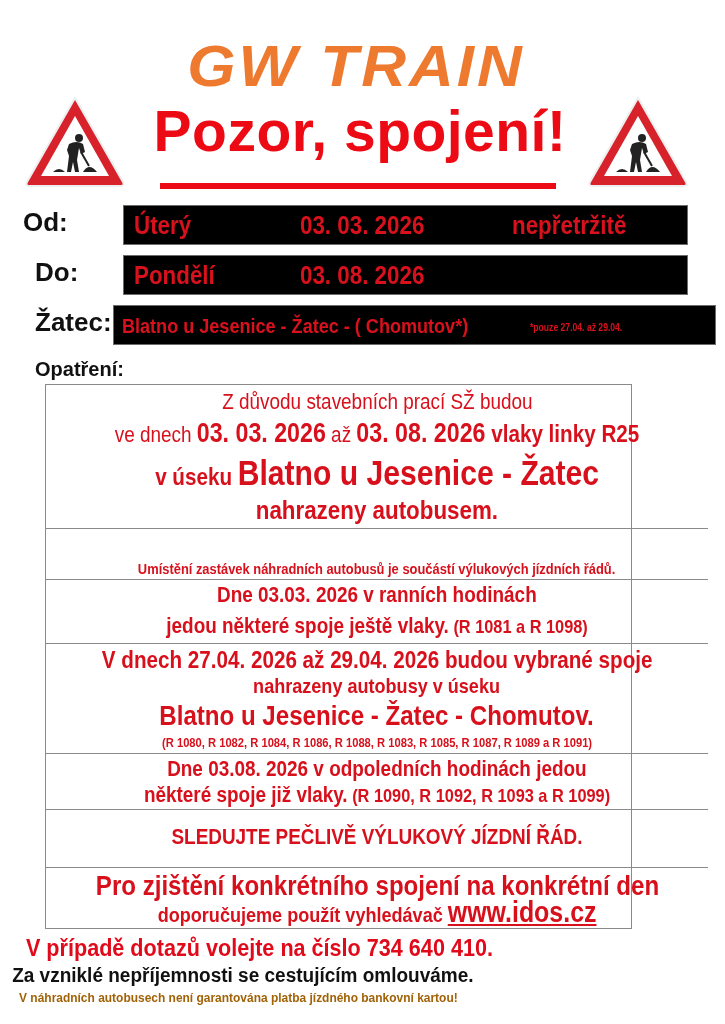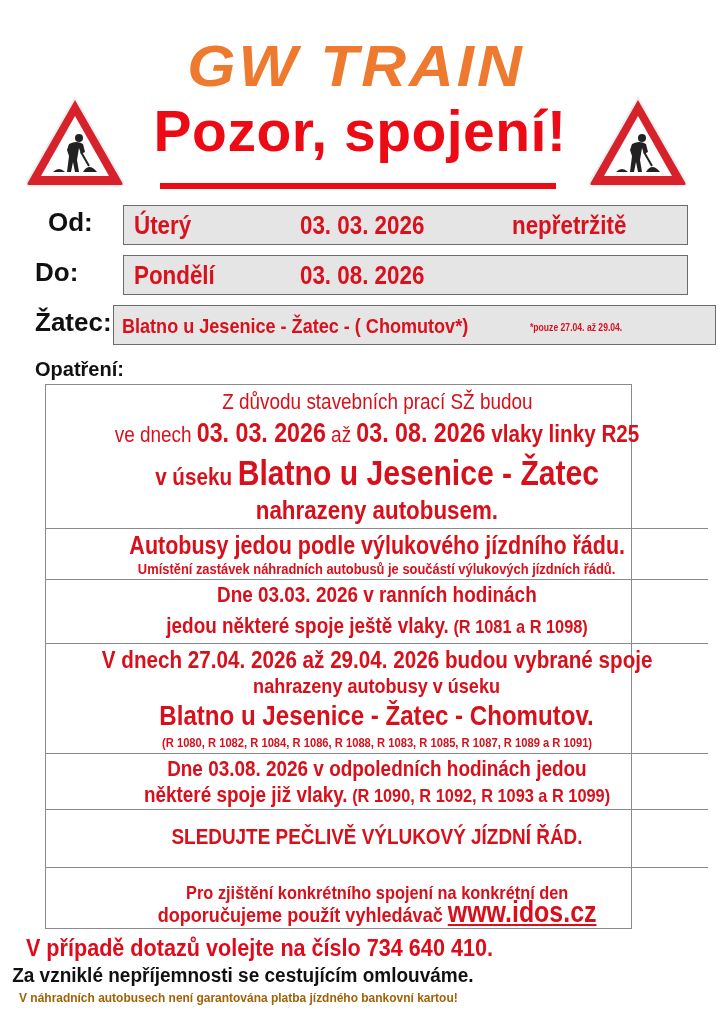--- a/index.html
+++ b/index.html
@@ -10,21 +10,21 @@
   .center-line { position:absolute; left:0; width:719px; white-space:nowrap; }
 
   
   .logo { left:160px; top:36px; width:392px; height:62px; }
   .title { left:150px; top:98px; width:420px; text-align:center; font-weight:bold; font-size:57px; color:#ec0a14; letter-spacing:0.5px; white-space:nowrap; }
   .title-rule { left:160px; top:183px; width:396px; height:6px; background:#ec0a14; }
   .sign { width:104px; height:96px; }
 
   
   .lbl { font-weight:bold; color:#111; font-size:26px; }
-  .box { border:1.5px solid #6c6c6c; background:#e5e5e5; }
+  .box { border:1.5px solid #6c6c6c; background:#000000; }
   .boxtext { font-weight:bold; color:#d9111d; font-size:26px; position:absolute; top:4px; white-space:nowrap; }
   .boxtext .narrow { transform:scaleX(0.86); transform-origin:left center; }
 
   
   .table { left:34px; top:384px; width:587px; height:545px; border:1.5px solid #8a8a8a;margin-left:11px; }
   .row { position:absolute; left:0; width:662px; border-bottom:1.5px solid #8a8a8a; overflow:hidden; }
   .row:last-child { border-bottom:none; }
   .tl { position:absolute; left:0; width:662px; text-align:center; white-space:nowrap; color:#d8101c; }
   .tl .narrow { transform:scaleX(0.86); }
   .b { font-weight:bold; }
@@ -52,21 +52,21 @@
 <svg class="abs sign" style="left:586px;top:94px;" viewBox="0 0 104 96">
   <path d="M52 4 L100 88 Q102 92 97 92 L7 92 Q2 92 4 88 Z" fill="#d7222b" stroke="#eee" stroke-width="2"></path>
   <path d="M52 22 L86 82 L18 82 Z" fill="#ffffff"></path>
   <circle cx="56" cy="44" r="4" fill="#222"></circle>
   <path d="M46 50 Q54 46 60 50 L62 58 L58 60 L56 54 L54 66 L56 78 L52 78 L50 68 L48 78 L44 78 L46 62 L44 56 Z" fill="#222"></path>
   <path d="M58 58 L66 72" stroke="#222" stroke-width="2"></path>
   <path d="M60 78 Q66 68 74 78 Z" fill="#222"></path>
   <path d="M30 78 Q36 72 42 78 Z" fill="#222"></path>
 </svg>
 
-<div class="abs lbl" style="left:48px;top:207px;">Od:</div>
+<div class="abs lbl" style="left:23px;top:207px;">Od:</div>
 <div class="abs box" style="left:123px;top:205px;width:565px;height:40px;">
   <div class="boxtext" style="left:10px;"><span class="narrow">Úterý</span></div>
   <div class="boxtext" style="left:176px;"><span class="narrow">03. 03. 2026</span></div>
   <div class="boxtext" style="left:388px;"><span class="narrow">nepřetržitě</span></div>
 </div>
 
 <div class="abs lbl" style="left:35px;top:257px;">Do:</div>
 <div class="abs box" style="left:123px;top:255px;width:565px;height:40px;">
   <div class="boxtext" style="left:10px;"><span class="narrow">Pondělí</span></div>
   <div class="boxtext" style="left:176px;"><span class="narrow">03. 08. 2026</span></div>
@@ -87,21 +87,20 @@
     <div class="tl" style="top:33px;font-size:22px;"><span class="narrow">
       <span>ve dnech </span><span class="b" style="font-size:27px;">03. 03. 2026</span><span> až </span><span class="b" style="font-size:27px;">03. 08. 2026</span><span class="b" style="font-size:24px;"> vlaky linky R25</span>
     </span></div>
     <div class="tl" style="top:68px;"><span class="narrow">
       <span class="b" style="font-size:24px;">v úseku </span><span class="b" style="font-size:35px;">Blatno u Jesenice - Žatec</span>
     </span></div>
     <div class="tl b" style="top:110px;font-size:26px;"><span class="narrow">nahrazeny autobusem.</span></div>
   </div>
 
   <div class="row" style="top:144px;height:51px;">
-    <div class="tl b" style="top:2px;font-size:25px;"><span class="narrow">Autobusy jedou podle výlukového jízdního řádu.</span></div>
     <div class="tl b" style="top:31px;font-size:15px;"><span class="narrow">Umístění zastávek  náhradních autobusů je součástí výlukových jízdních řádů.</span></div>
   </div>
 
   <div class="row" style="top:195px;height:64px;">
     <div class="tl b" style="top:2px;font-size:22px;"><span class="narrow">Dne 03.03. 2026 v ranních hodinách</span></div>
     <div class="tl b" style="top:33px;"><span class="narrow">
       <span style="font-size:22px;">jedou některé spoje ještě vlaky.</span><span style="font-size:19px;"> (R 1081 a R 1098)</span>
     </span></div>
   </div>
 
@@ -117,21 +116,21 @@
     <div class="tl b" style="top:28px;"><span class="narrow">
       <span style="font-size:22px;">některé spoje již vlaky.</span><span style="font-size:19px;"> (R 1090, R 1092, R 1093 a R 1099)</span>
     </span></div>
   </div>
 
   <div class="row" style="top:425px;height:58px;">
     <div class="tl b u" style="top:14px;font-size:22px;"><span class="narrow">SLEDUJTE PEČLIVĚ VÝLUKOVÝ JÍZDNÍ ŘÁD.</span></div>
   </div>
 
   <div class="row" style="top:483px;height:60px;">
-    <div class="tl b" style="top:14px;font-size:19px;"><span class="narrow">Pro zjištění konkrétního spojení na konkrétní den</span></div>
+    <div class="tl b" style="top:2px;font-size:28px;"><span class="narrow">Pro zjištění konkrétního spojení na konkrétní den</span></div>
     <div class="tl b" style="top:28px;"><span class="narrow">
       <span style="font-size:21px;">doporučujeme použít vyhledávač </span><a class="u" style="font-size:29px;color:#d8101c;">www.idos.cz</a>
     </span></div>
   </div>
 
 </div>
 
 <div class="center-line b" style="top:934px;font-size:24px;color:#e10a1b;"><span class="narrow" style="transform:scaleX(0.9);">V případě dotazů volejte na číslo 734 640 410.</span></div>
 <div class="center-line b" style="top:964px;font-size:20px;color:#111;"><span class="narrow" style="transform:scaleX(0.95);">Za vzniklé nepříjemnosti se cestujícím omlouváme.</span></div>
 <div class="center-line b" style="top:990px;font-size:13px;color:#a16207;"><span class="narrow" style="transform:scaleX(0.92);">V náhradních autobusech není garantována platba jízdného bankovní kartou!</span></div>

